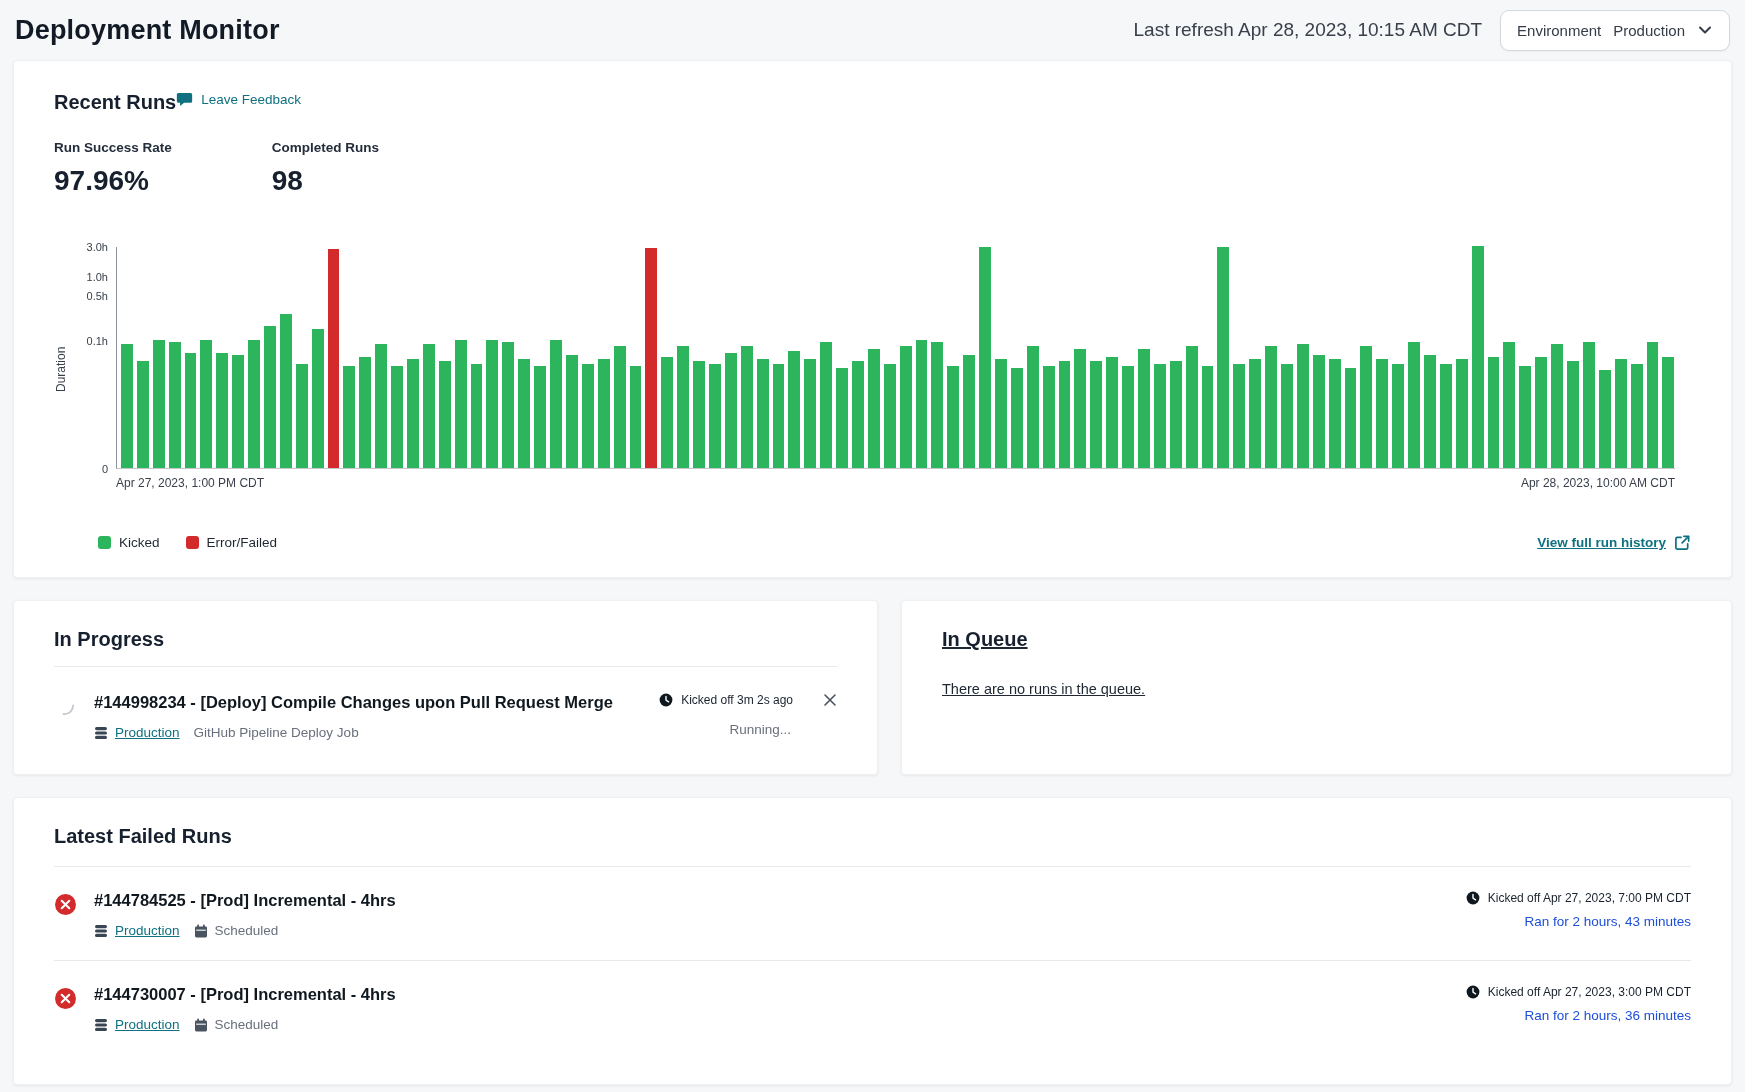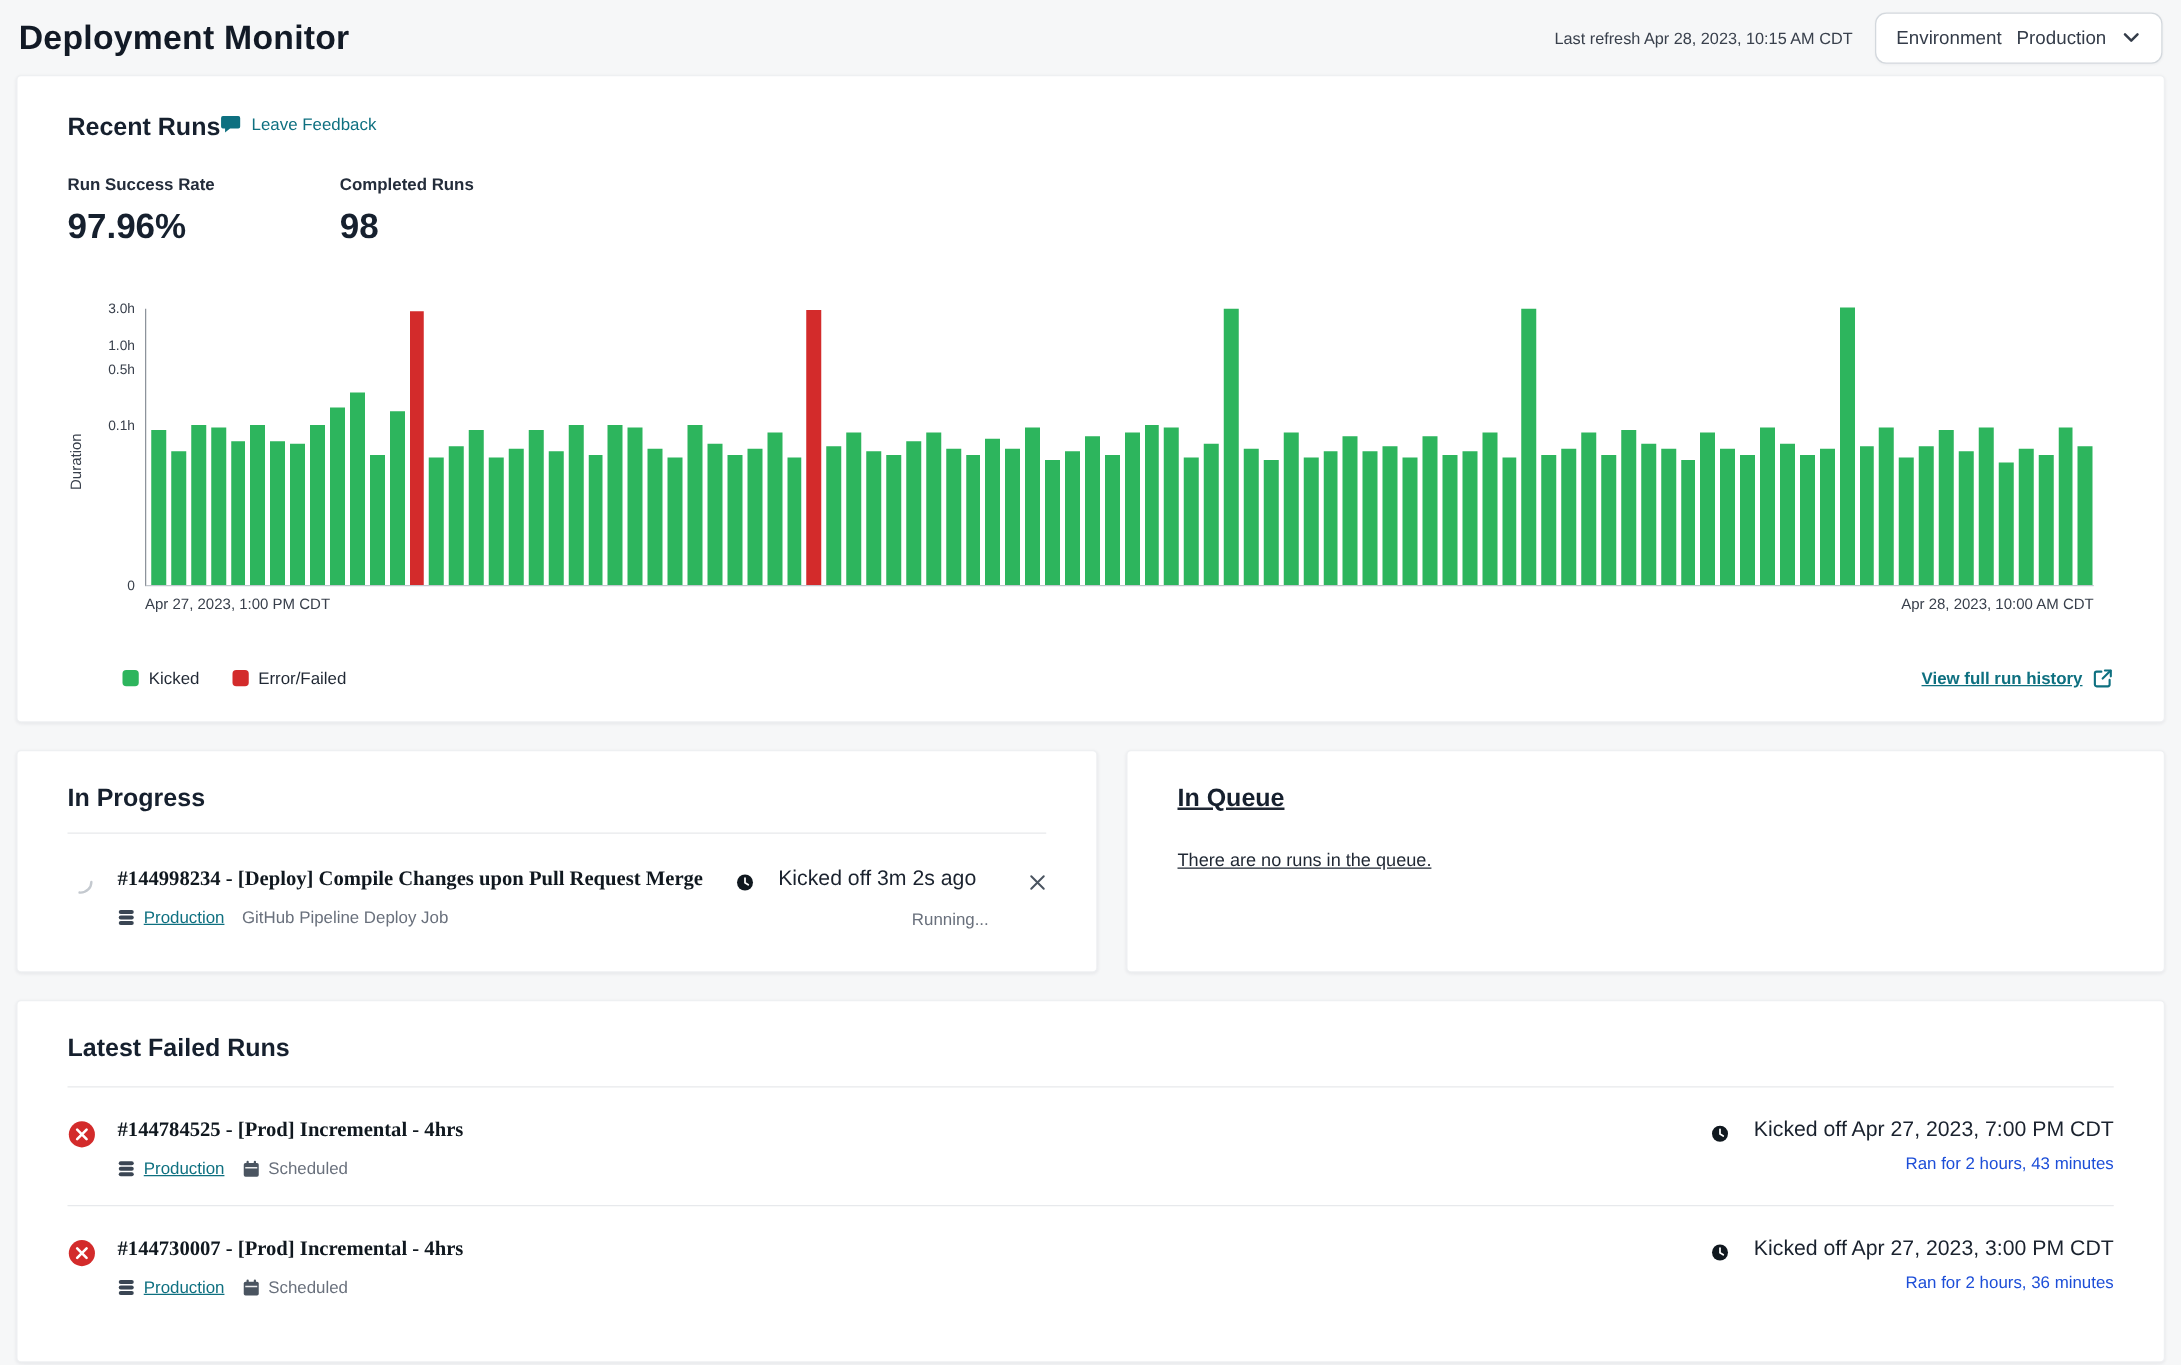--- a/index.html
+++ b/index.html
@@ -9,21 +9,21 @@
     font-family:"Liberation Sans", sans-serif;
     color:#1f2733;
     min-height:1092px;
   }
   .page { padding:0 13px 14px; }
 
   
   .top-header { display:flex; align-items:center; justify-content:space-between; height:60px; padding:0 2px; }
   .page-title { font-size:27px; font-weight:bold; color:#121a26; letter-spacing:.2px; }
   .header-right { display:flex; align-items:center; gap:18px; }
-  .last-refresh { font-size:13px; color:#39404c; }
+  .last-refresh { font-size:19px; color:#39404c; }
   .env-select {
     display:flex; align-items:center; gap:12px;
     background:#fff; border:1px solid #d3d8dd; border-radius:9px;
     padding:11px 16px; font-size:15px; color:#343c49; cursor:pointer;
     box-shadow:0 1px 2px rgba(16,24,40,.04);
   }
   .env-select .chev { display:flex; }
 
   
   .card {
@@ -65,27 +65,27 @@
   
   .mid-row { display:flex; gap:23px; margin-top:22px; }
   .in-progress-card { width:865px; padding:27px 40px 34px; }
   .in-queue-card { flex:1; padding:27px 40px 34px;text-decoration:underline; }
   .divider { border-top:1px solid #e7e9ec; margin-top:15px; }
   .queue-empty { margin-top:30px; font-size:14.5px; color:#1f2733; }
 
   .run-row { display:flex; margin-top:26px; }
   .run-status-col { width:40px; padding-top:2px; }
   .run-main { flex:1; }
-  .run-title { font-size:16.5px; font-weight:bold; color:#10181f;font-family:Liberation Serif, serif; }
+  .run-title { font-size:16.5px; font-weight:bold; color:#10181f; }
   .run-meta { display:flex; align-items:center; gap:14px; margin-top:13px; }
   .meta-link { display:flex; align-items:center; gap:7px; font-size:13.5px; color:#0e7080; }
   .meta-link .txt { text-decoration:underline; cursor:pointer; }
   .meta-plain { display:flex; align-items:center; gap:7px; font-size:13.5px; color:#69707c; }
   .run-right { text-align:right; }
-  .kicked-row { display:flex; align-items:flex-end; gap:20px; font-size:17px; color:#1a222e; }
+  .kicked-row { display:flex; align-items:flex-start; gap:8px; font-size:12px; color:#1a222e; }
   .kicked-row .close-btn { margin-left:22px; cursor:pointer; display:flex; }
   .running-txt { font-size:13.5px; color:#69707c; margin-top:15px; margin-right:46px; }
   .ran-for { font-size:13.5px; color:#1d4ed8; margin-top:9px; }
 
   
   .failed-card { margin-top:22px; padding:27px 40px 30px; }
   .failed-sub { font-size:14.5px; color:#1f2733; margin-top:13px; }
   .failed-row { display:flex; padding:24px 0 22px; }
   .failed-row + .failed-row { border-top:1px solid #e7e9ec; }
   .failed-list { margin-top:4px; }

